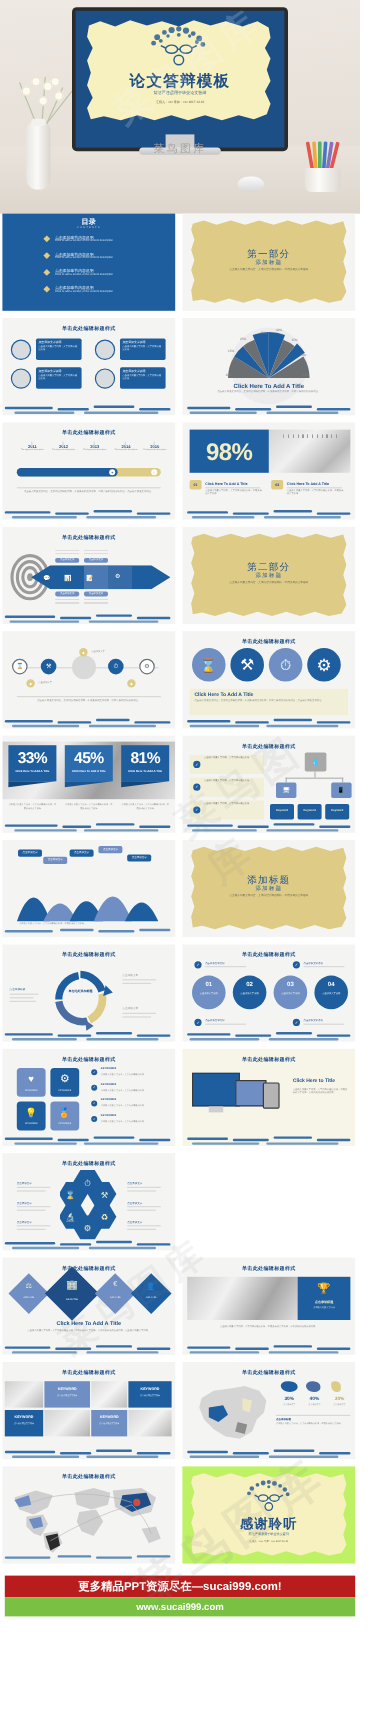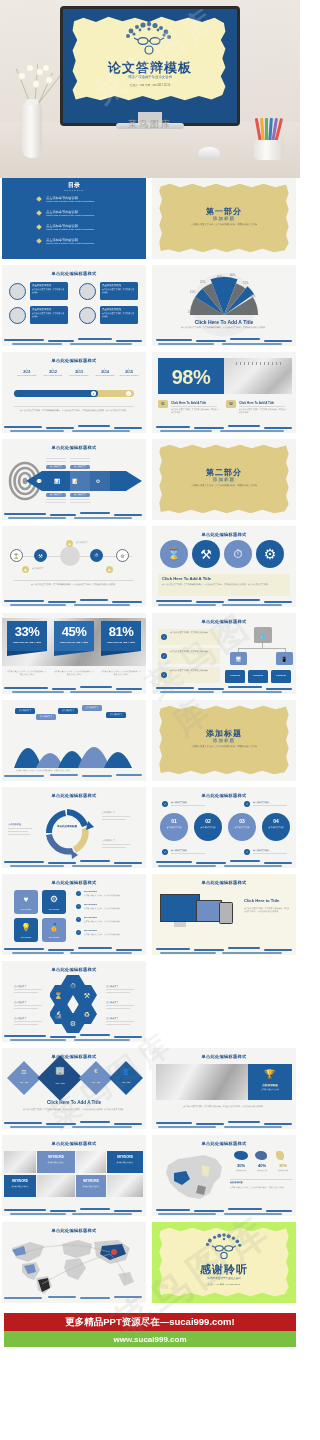--- a/index.html
+++ b/index.html
@@ -53,21 +53,21 @@
   .tinyw { font-size:2.3px; line-height:1.5; color:#cfe0f1; }
 
   
   .brush { position:absolute; left:0; bottom:0; width:144px; height:9px; overflow:hidden; }
   .brush i { position:absolute; background:#1f5e9e; border-radius:1px; opacity:.9; }
 
   
   .sec-slide { background:#f4f5f3; }
   .sec-paper { position:absolute; left:6px; top:5px; width:132px; height:70px; background:#ddcb86; }
   .sec-t1 { position:absolute; left:0; right:0; top:28px; text-align:center; font-size:8px;
-    font-weight:bold; color:#1f4e87; letter-spacing:1px; }
+    font-weight:normal; color:#1f4e87; letter-spacing:1px; }
   .sec-t2 { position:absolute; left:0; right:0; top:38px; text-align:center; font-size:4.6px;
     color:#2d5f96; letter-spacing:1px;}
   .sec-t3 { position:absolute; left:14px; right:14px; top:45px; text-align:center; font-size:2.2px;
     color:#6b6b55; }
 
   
   .chip { position:absolute; background:#1f5e9e; border-radius:1.5px; }
   .chip.y { background:#ddcb86; }
   .circ { position:absolute; border-radius:50%; }
   .ico { color:#fff; font-size:5px; display:flex; align-items:center; justify-content:center; }

